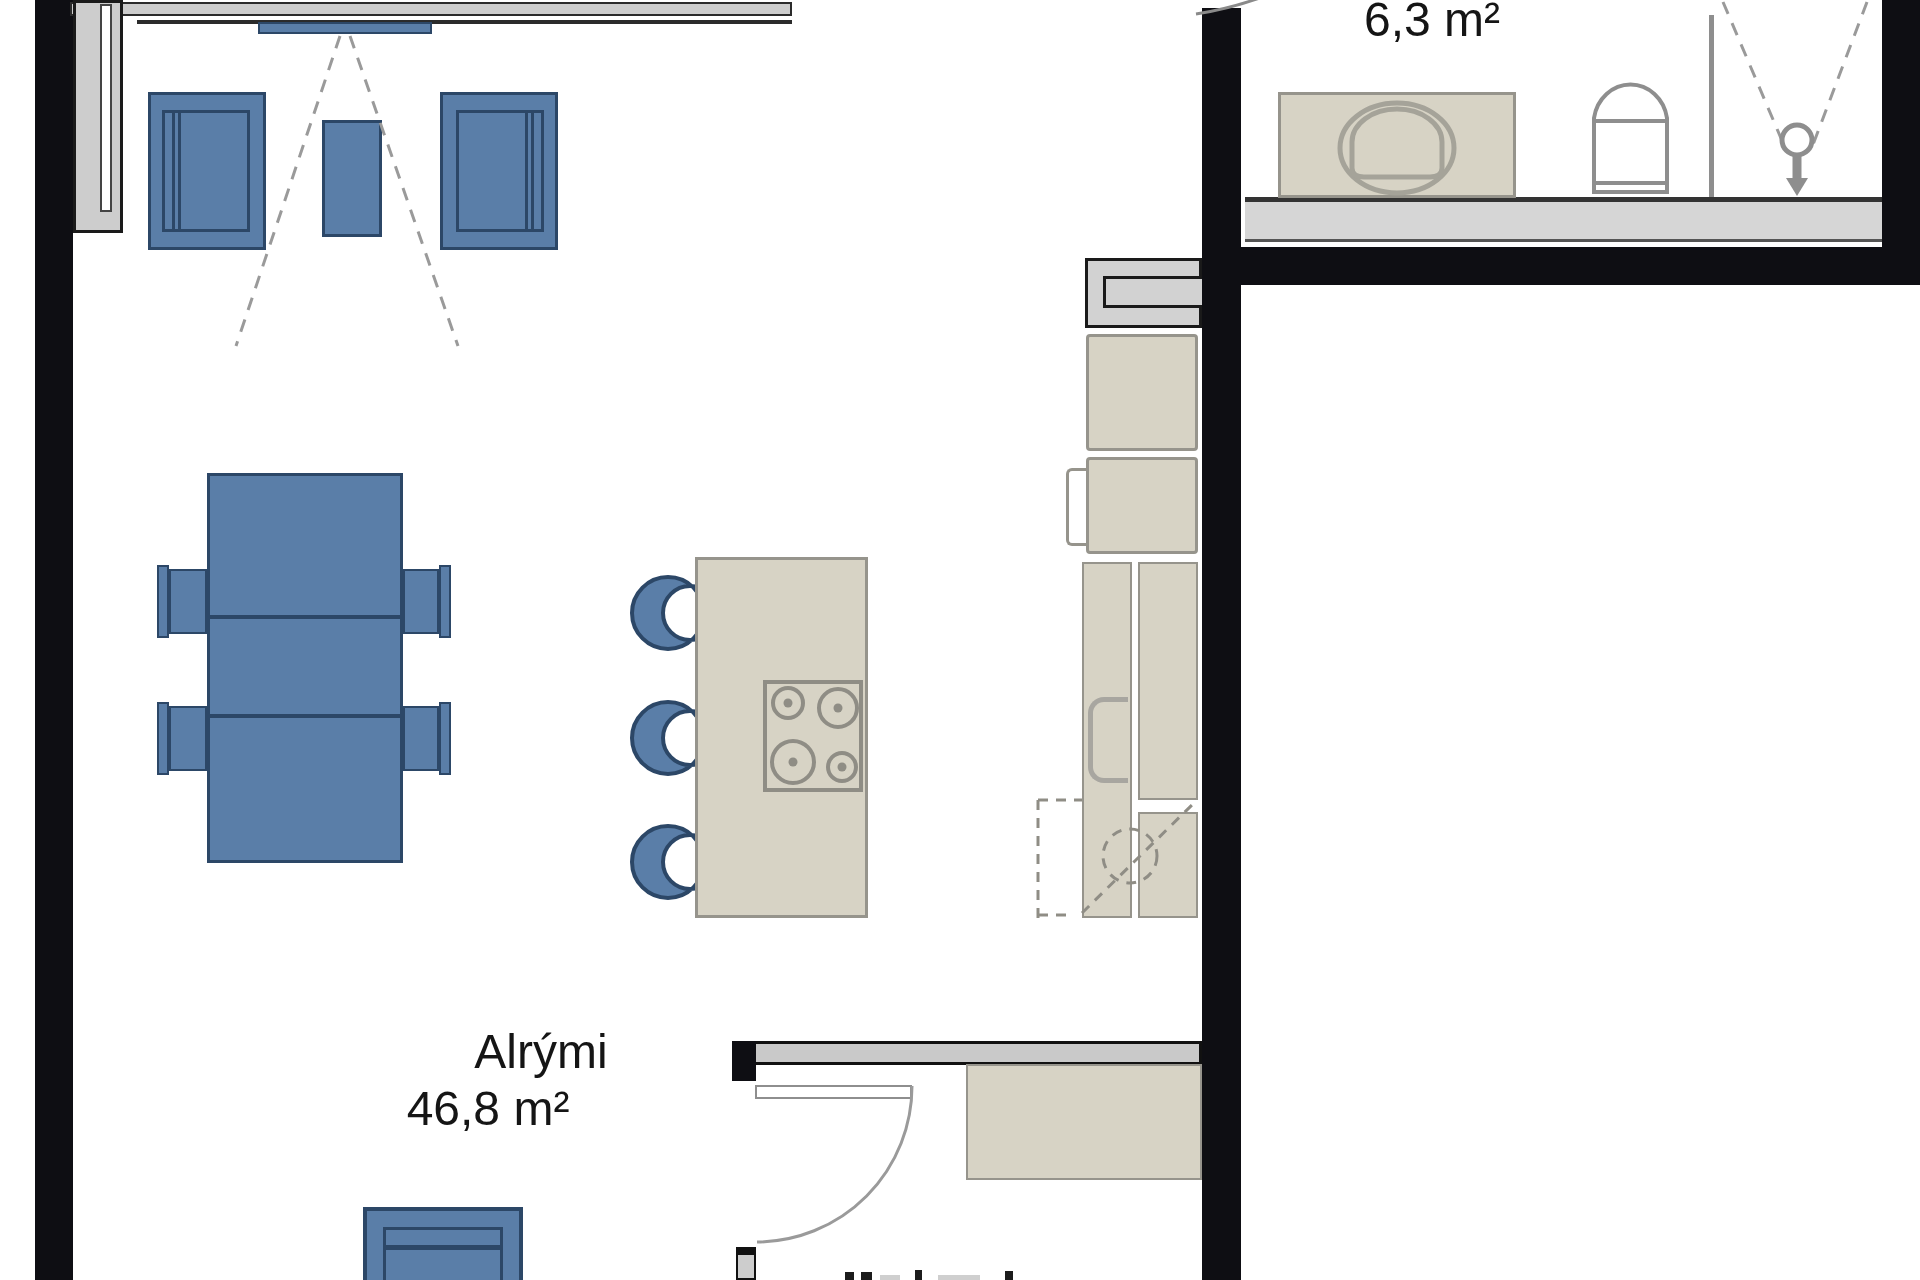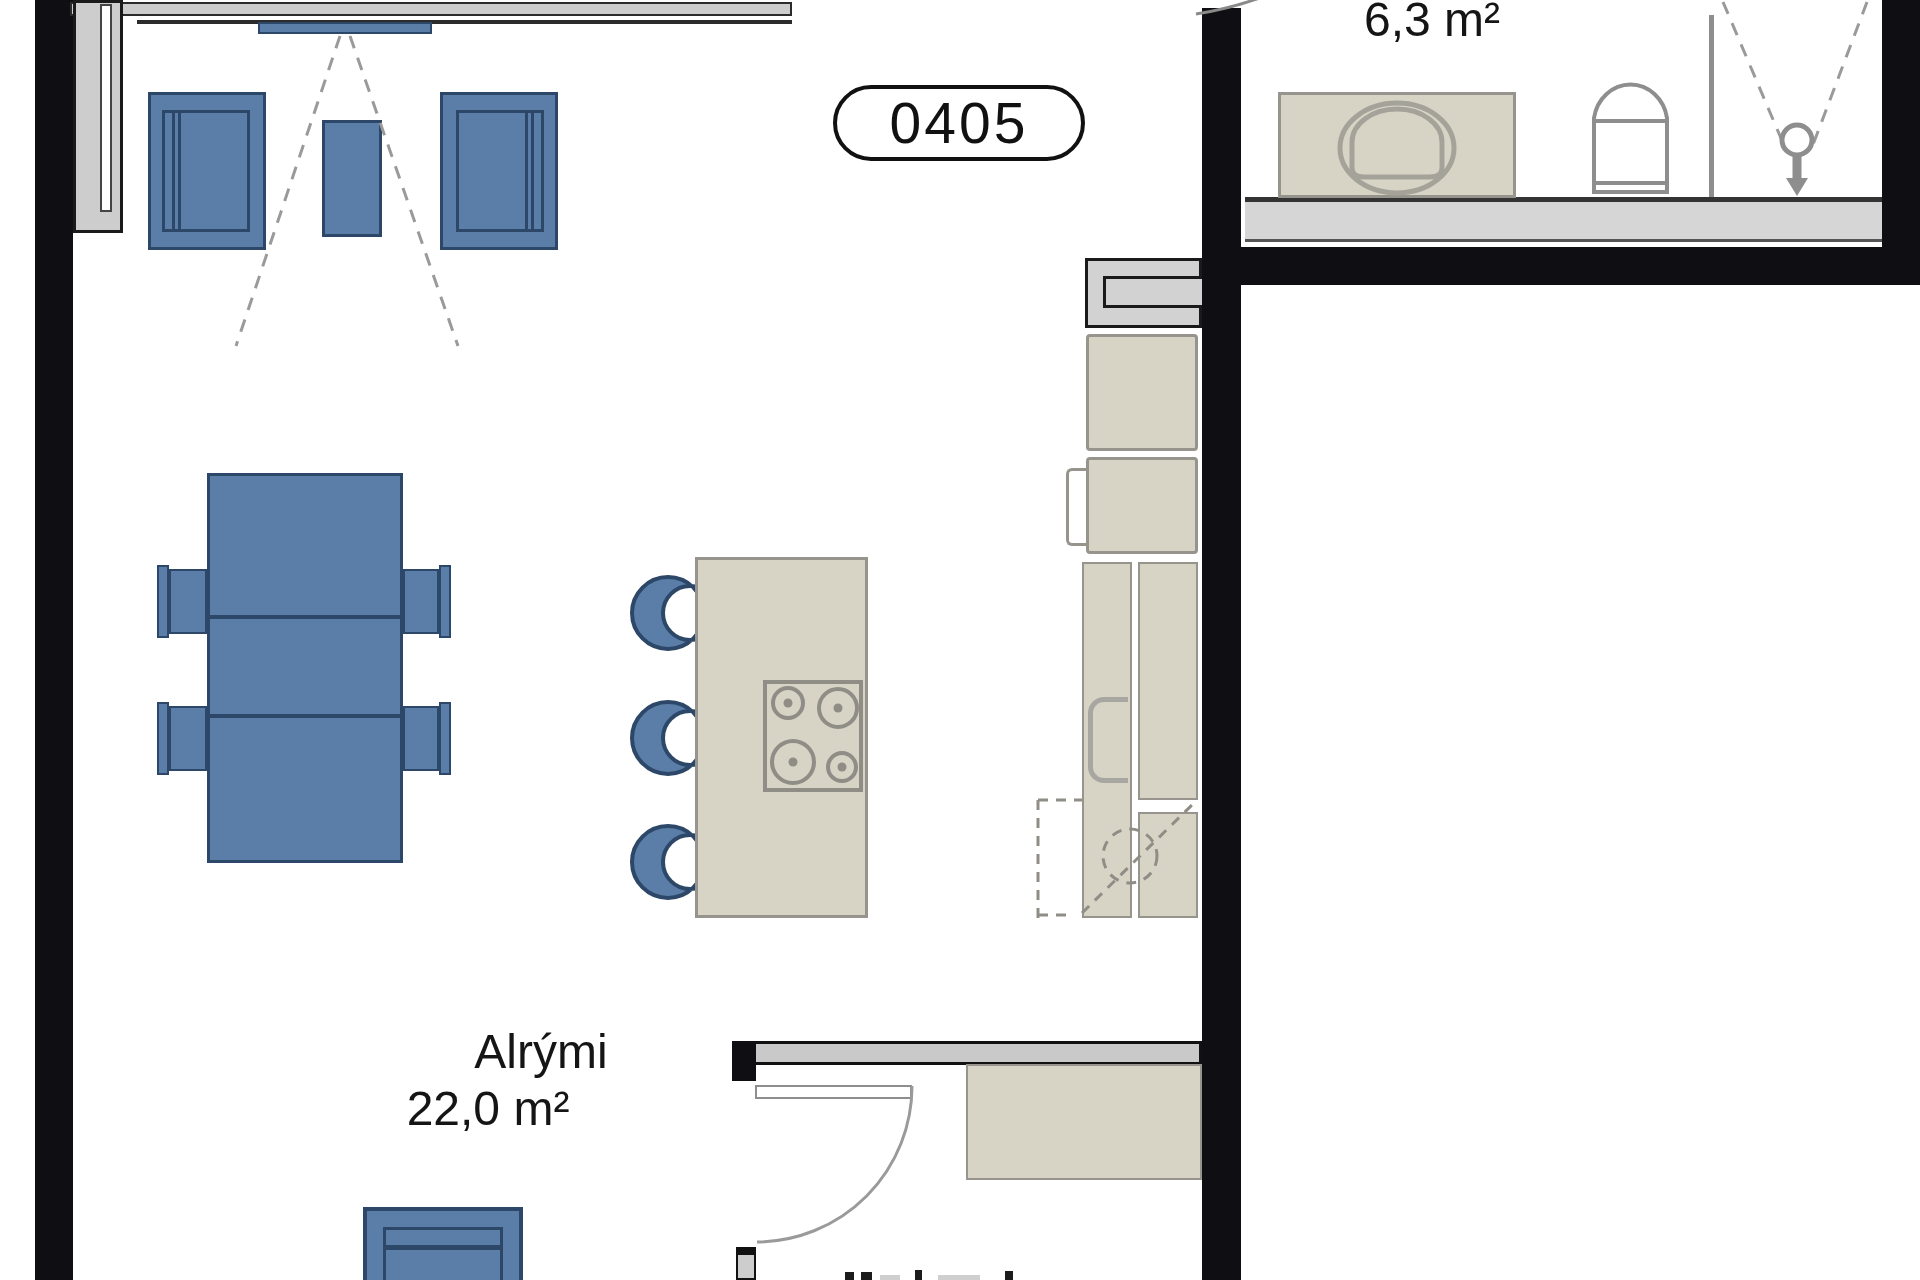--- a/index.html
+++ b/index.html
@@ -141,26 +141,23 @@
     </g>
     <g>
       <line class="dash" x1="1723" y1="2" x2="1786" y2="150"></line>
       <line class="dash" x1="1867" y1="2" x2="1811" y2="150"></line>
       <circle class="fxw" style="stroke-width:5" cx="1797" cy="140" r="15"></circle>
       <line x1="1797" y1="156" x2="1797" y2="180" stroke="var(--fixture-gray)" stroke-width="9"></line>
       <polygon points="1786,178 1808,178 1797,196" fill="var(--fixture-gray)"></polygon>
     </g>
   </svg>
 
-  <div id="badge" class="abs" style="left:833px;top:85px;width:252px;height:76px;">
-    <span>0405</span>
-  </div>
   <div class="label" style="left:1432px;top:-8px;font-size:48px;">6,3 m²</div>
   <div class="label" style="left:493px;top:1024px;font-size:48px;margin-left:48px;">Alrými</div>
-  <div class="label" style="left:488px;top:1081px;font-size:48px;">22,0 m²</div>
+  <div class="label" style="left:488px;top:1081px;font-size:48px;">46,8 m²</div>
 
   <div class="abs mark" style="left:845px;top:1272px;width:9px;height:8px;"></div>
   <div class="abs mark" style="left:861px;top:1272px;width:11px;height:8px;"></div>
   <div class="abs mark-light" style="left:880px;top:1275px;width:20px;height:5px;"></div>
   <div class="abs mark" style="left:915px;top:1270px;width:7px;height:10px;"></div>
   <div class="abs mark-light" style="left:938px;top:1275px;width:42px;height:5px;"></div>
   <div class="abs mark" style="left:1005px;top:1271px;width:8px;height:9px;"></div>
 
 </div>
 

